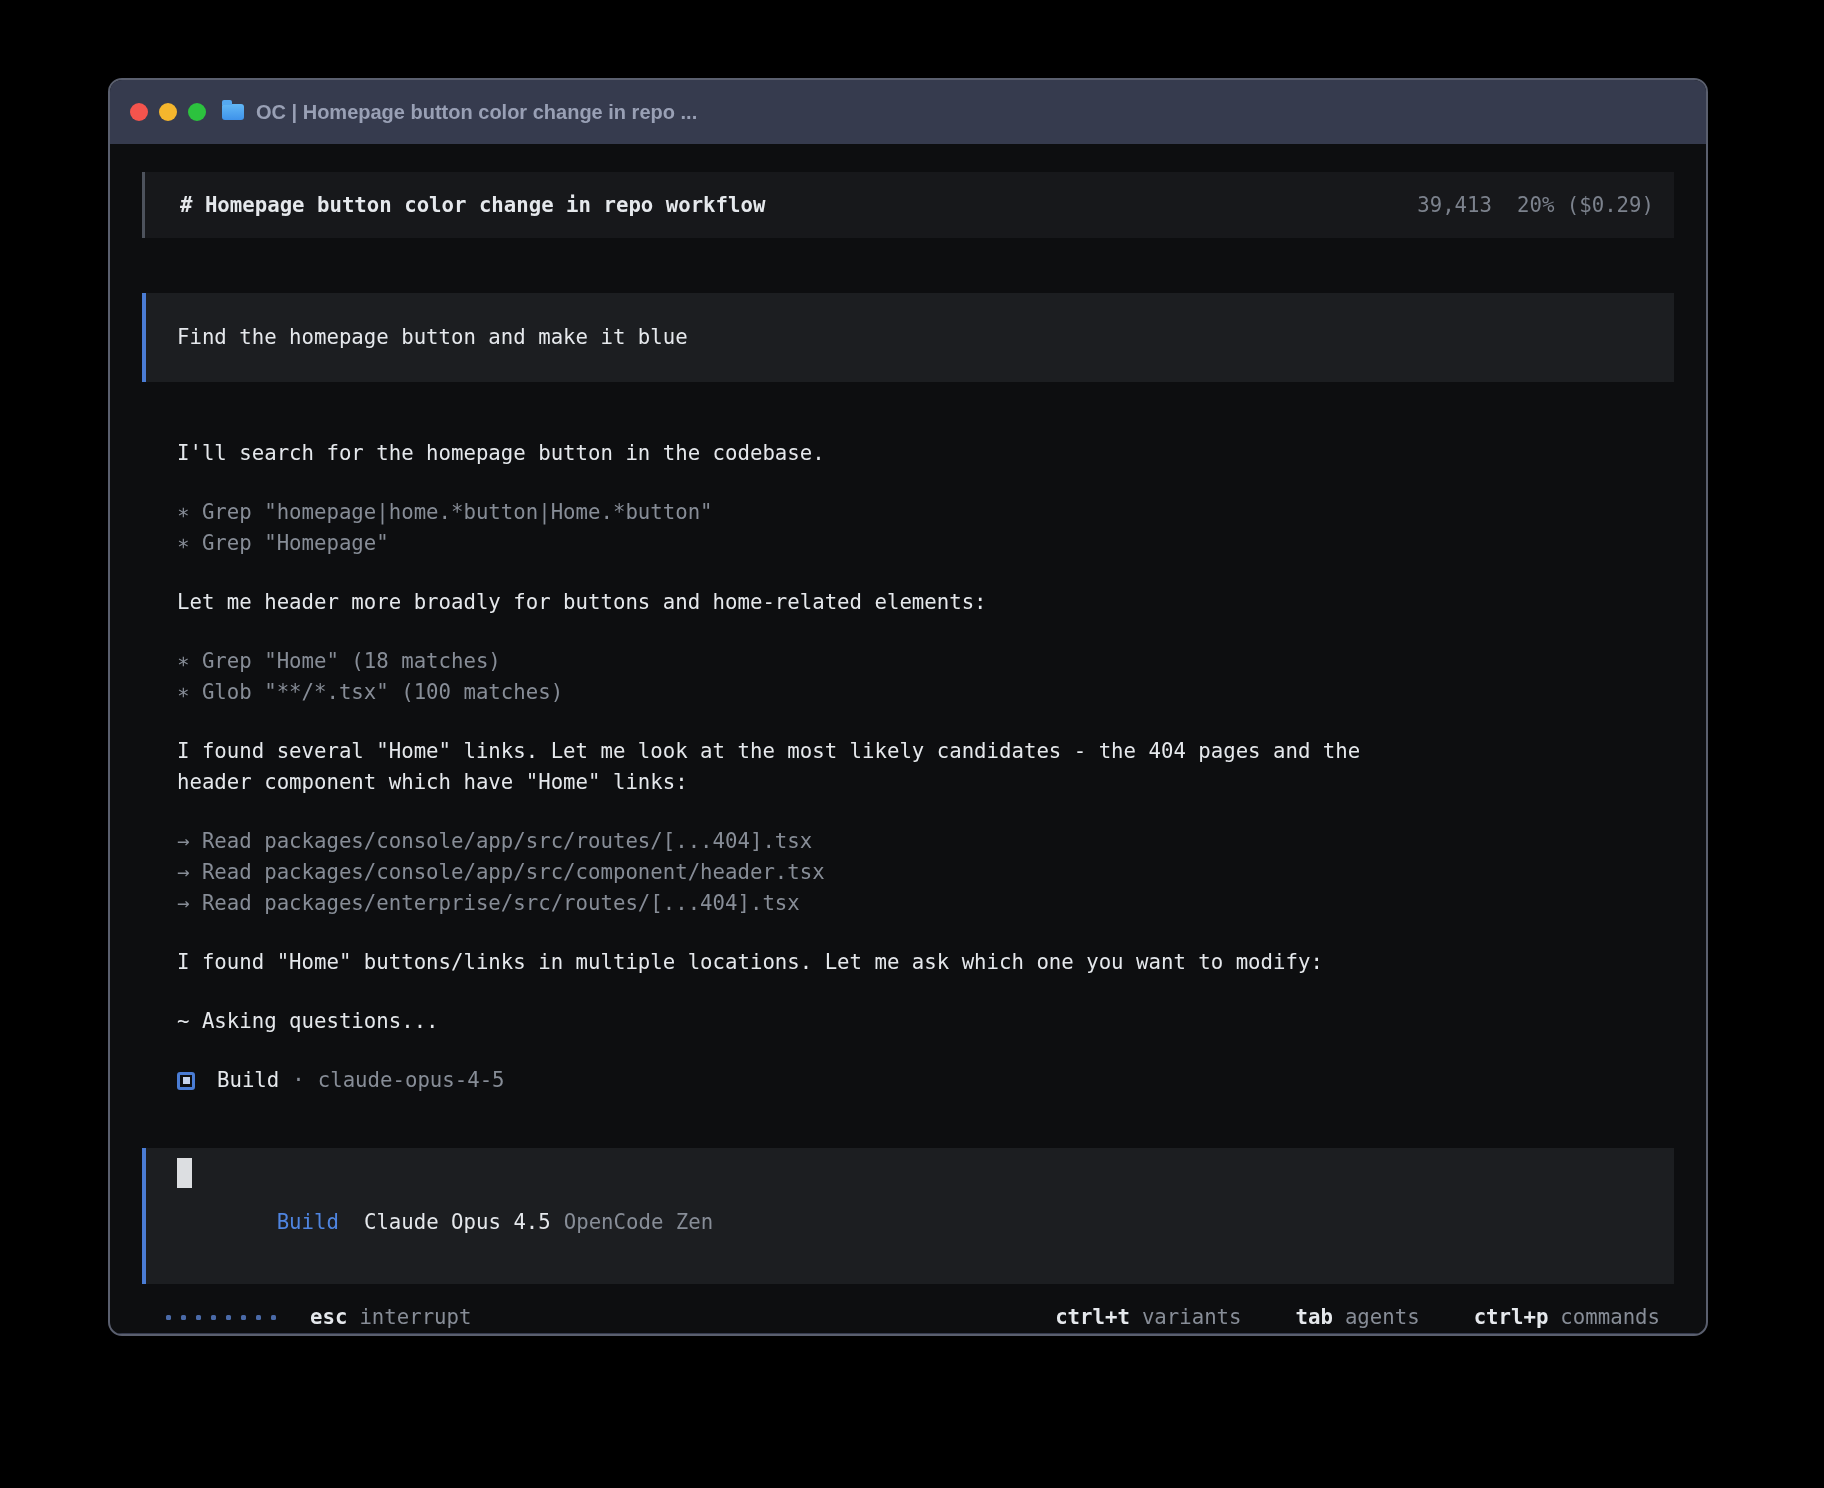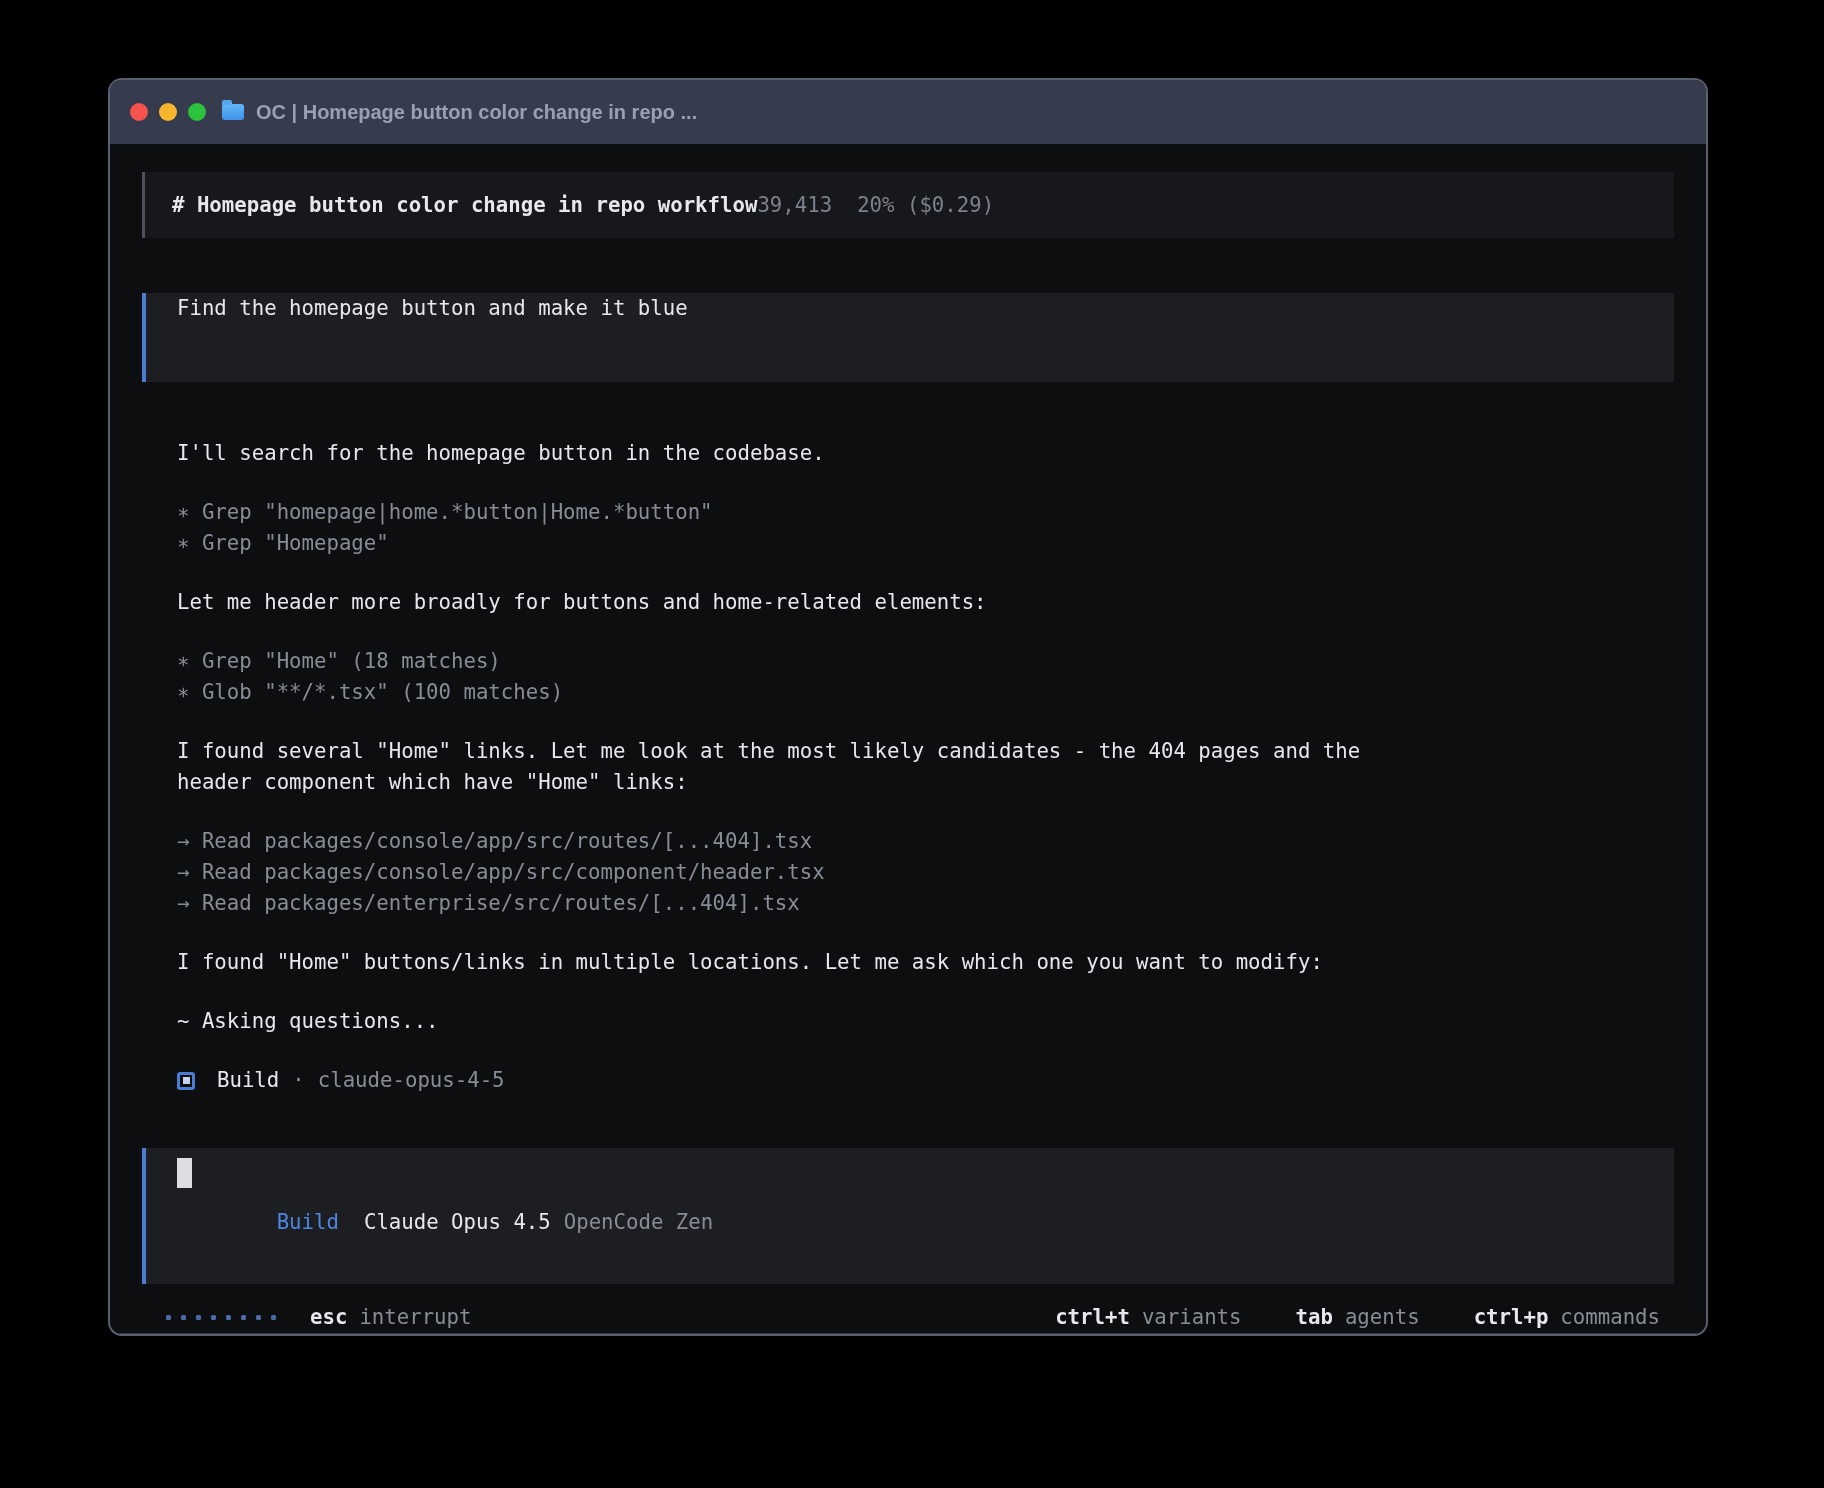--- a/index.html
+++ b/index.html
@@ -59,30 +59,30 @@
     white-space:nowrap;
   }
   
   .content{
     flex:1;padding:28px 32px 0;display:flex;flex-direction:column;
     font-size:20.7px;line-height:31px;
   }
   .header-box{
     flex:none;height:66px;background:var(--header-bg);
     border-left:3px solid var(--header-border);
-    display:flex;align-items:center;
-    padding:0 20px 0 27px;
+    display:flex;align-items:center;justify-content:space-between;
+    padding:0 20px 0 35px;
   }
   .header-title{font-weight:bold;color:var(--text-primary);white-space:pre;}
   .header-stats{color:var(--text-dim);white-space:pre;}
   .header-stats .ctx{margin-left:25px;}
   .user-box{
     flex:none;height:89px;margin-top:55px;
     background:var(--panel-bg);border-left:4px solid var(--accent);
-    display:flex;align-items:flex-start;padding:0 31px;
+    display:flex;align-items:center;padding:0 31px;
     color:var(--text-primary);
   }
   .chat{margin-top:56px;padding-left:35px;}
   .line{white-space:pre;}
   .line.primary{color:var(--text-primary);}
   .line.muted{color:var(--text-muted);}
   .pgap{margin-top:28px;}
   .status-row{display:flex;align-items:center;margin-top:28px;height:31px;}
   .agent-icon{
     width:18px;height:18px;border:3px solid var(--accent);border-radius:3px;

